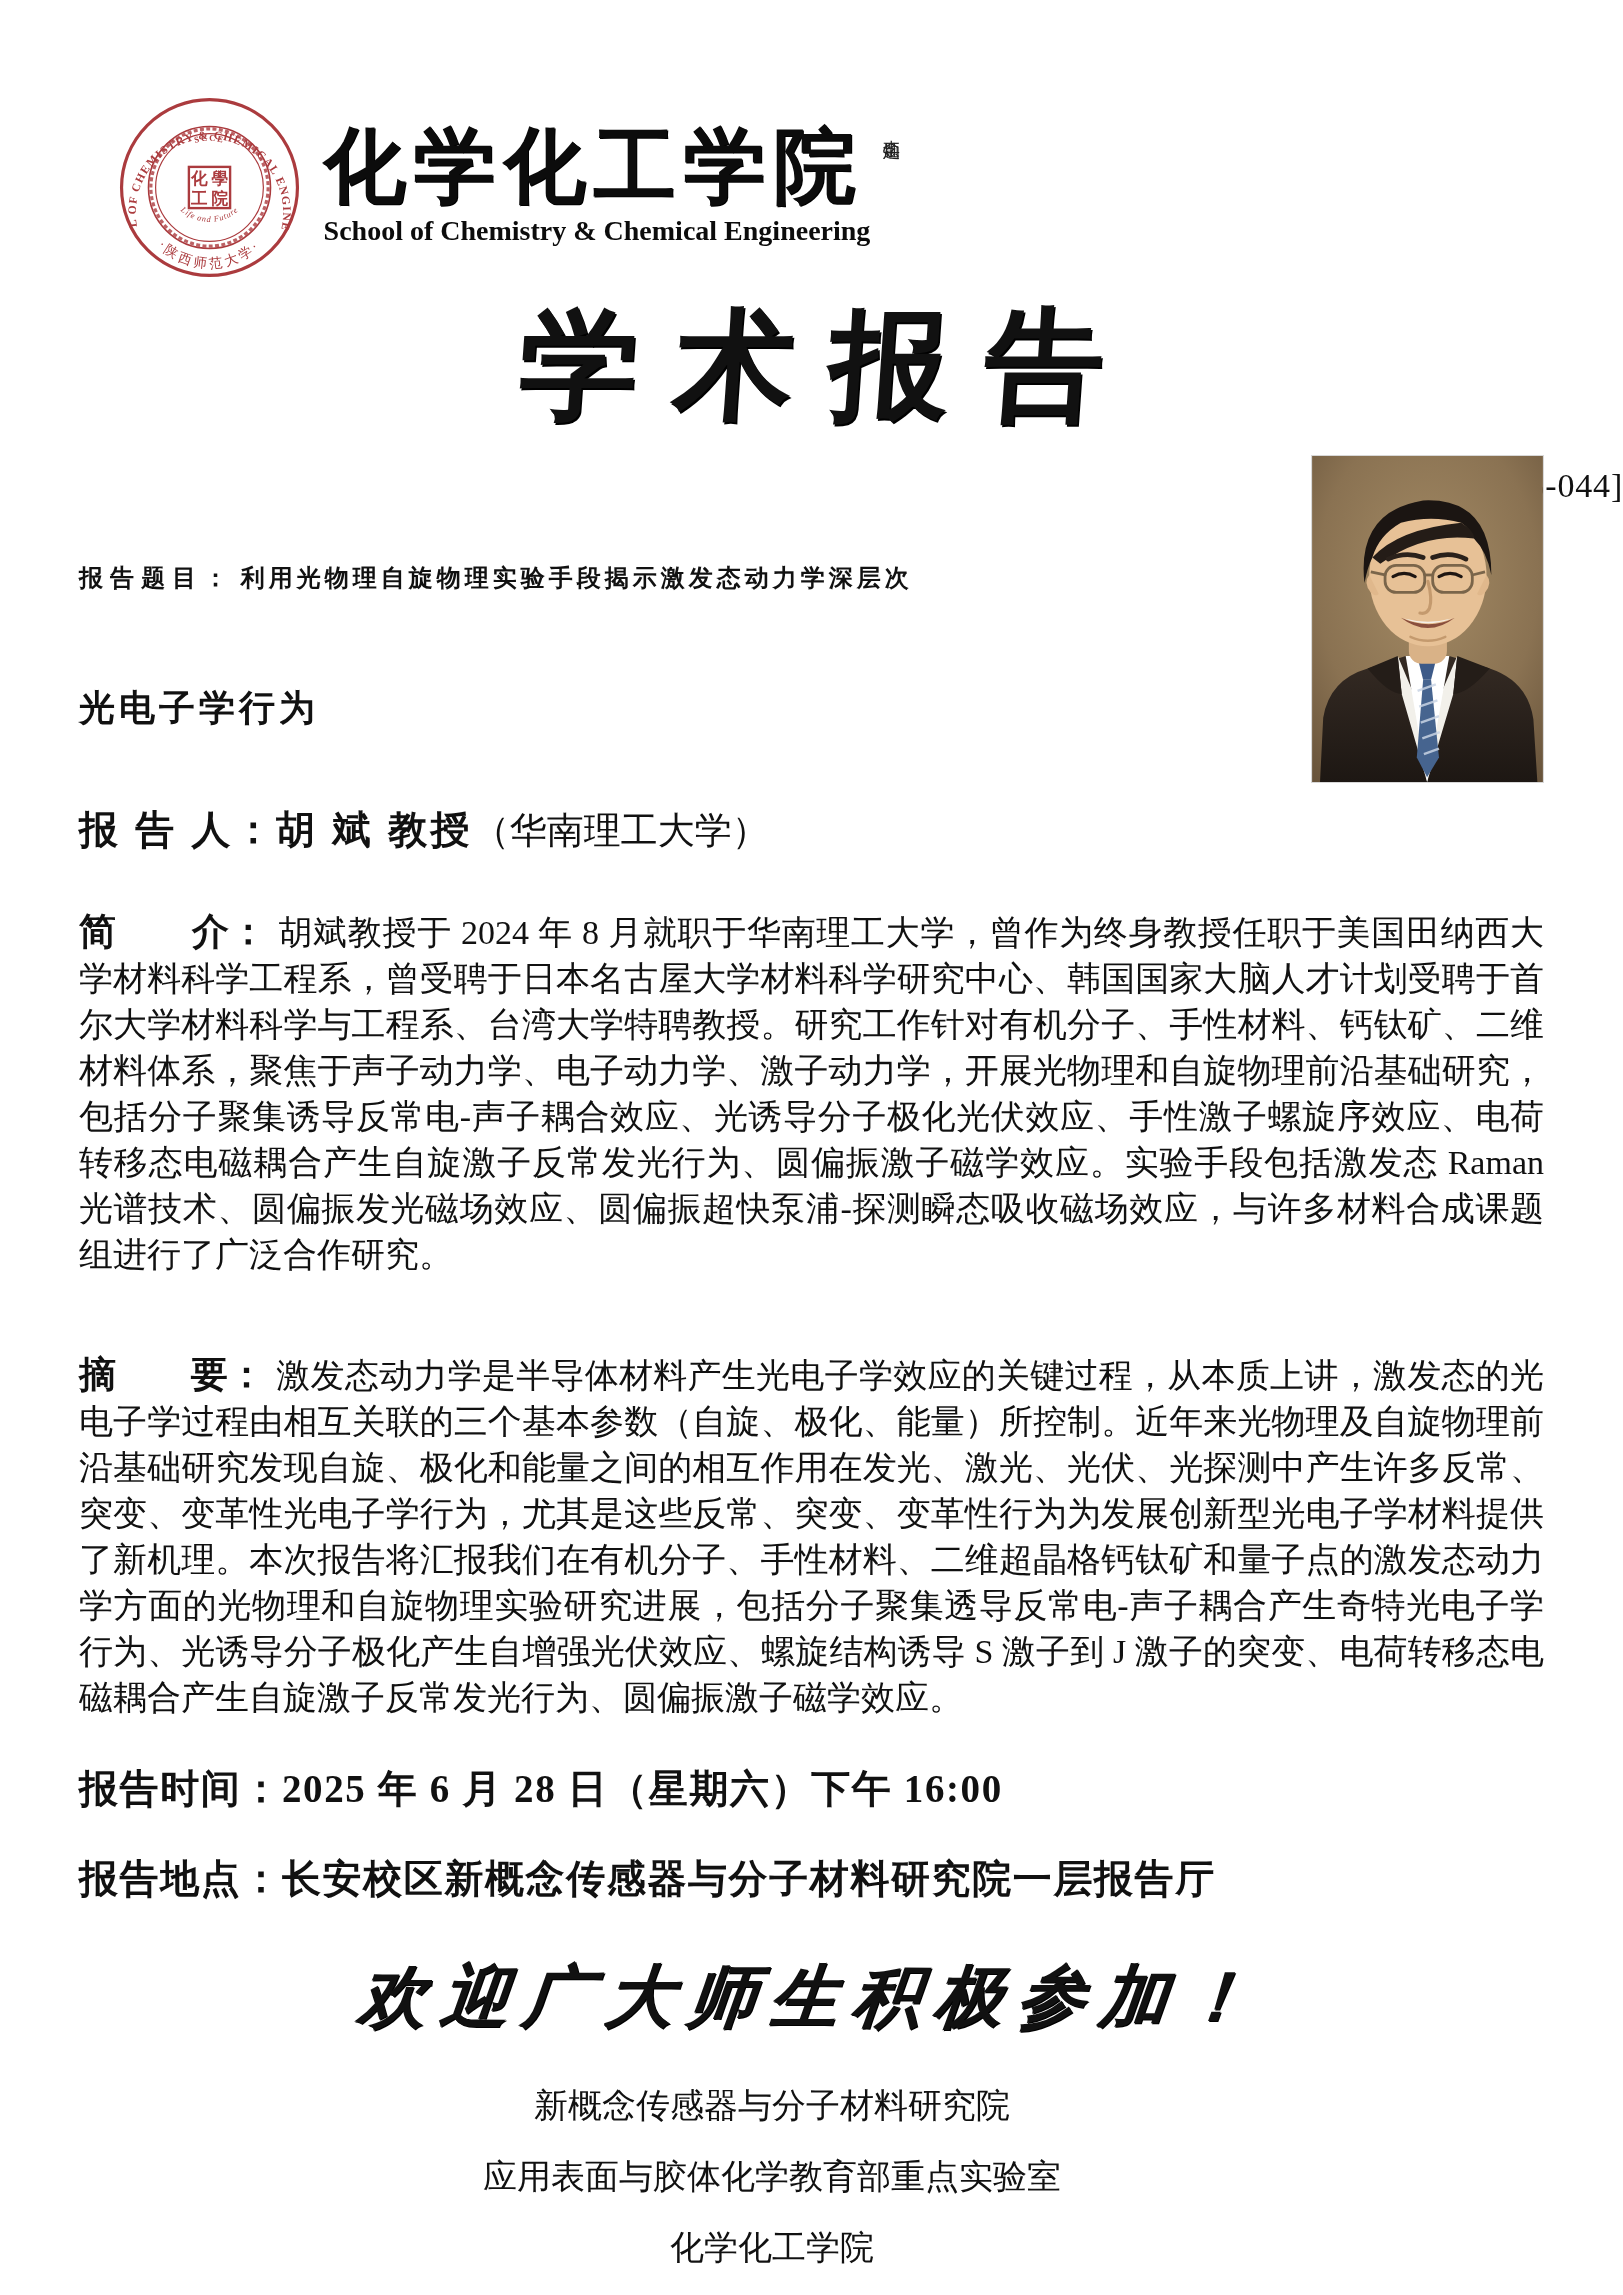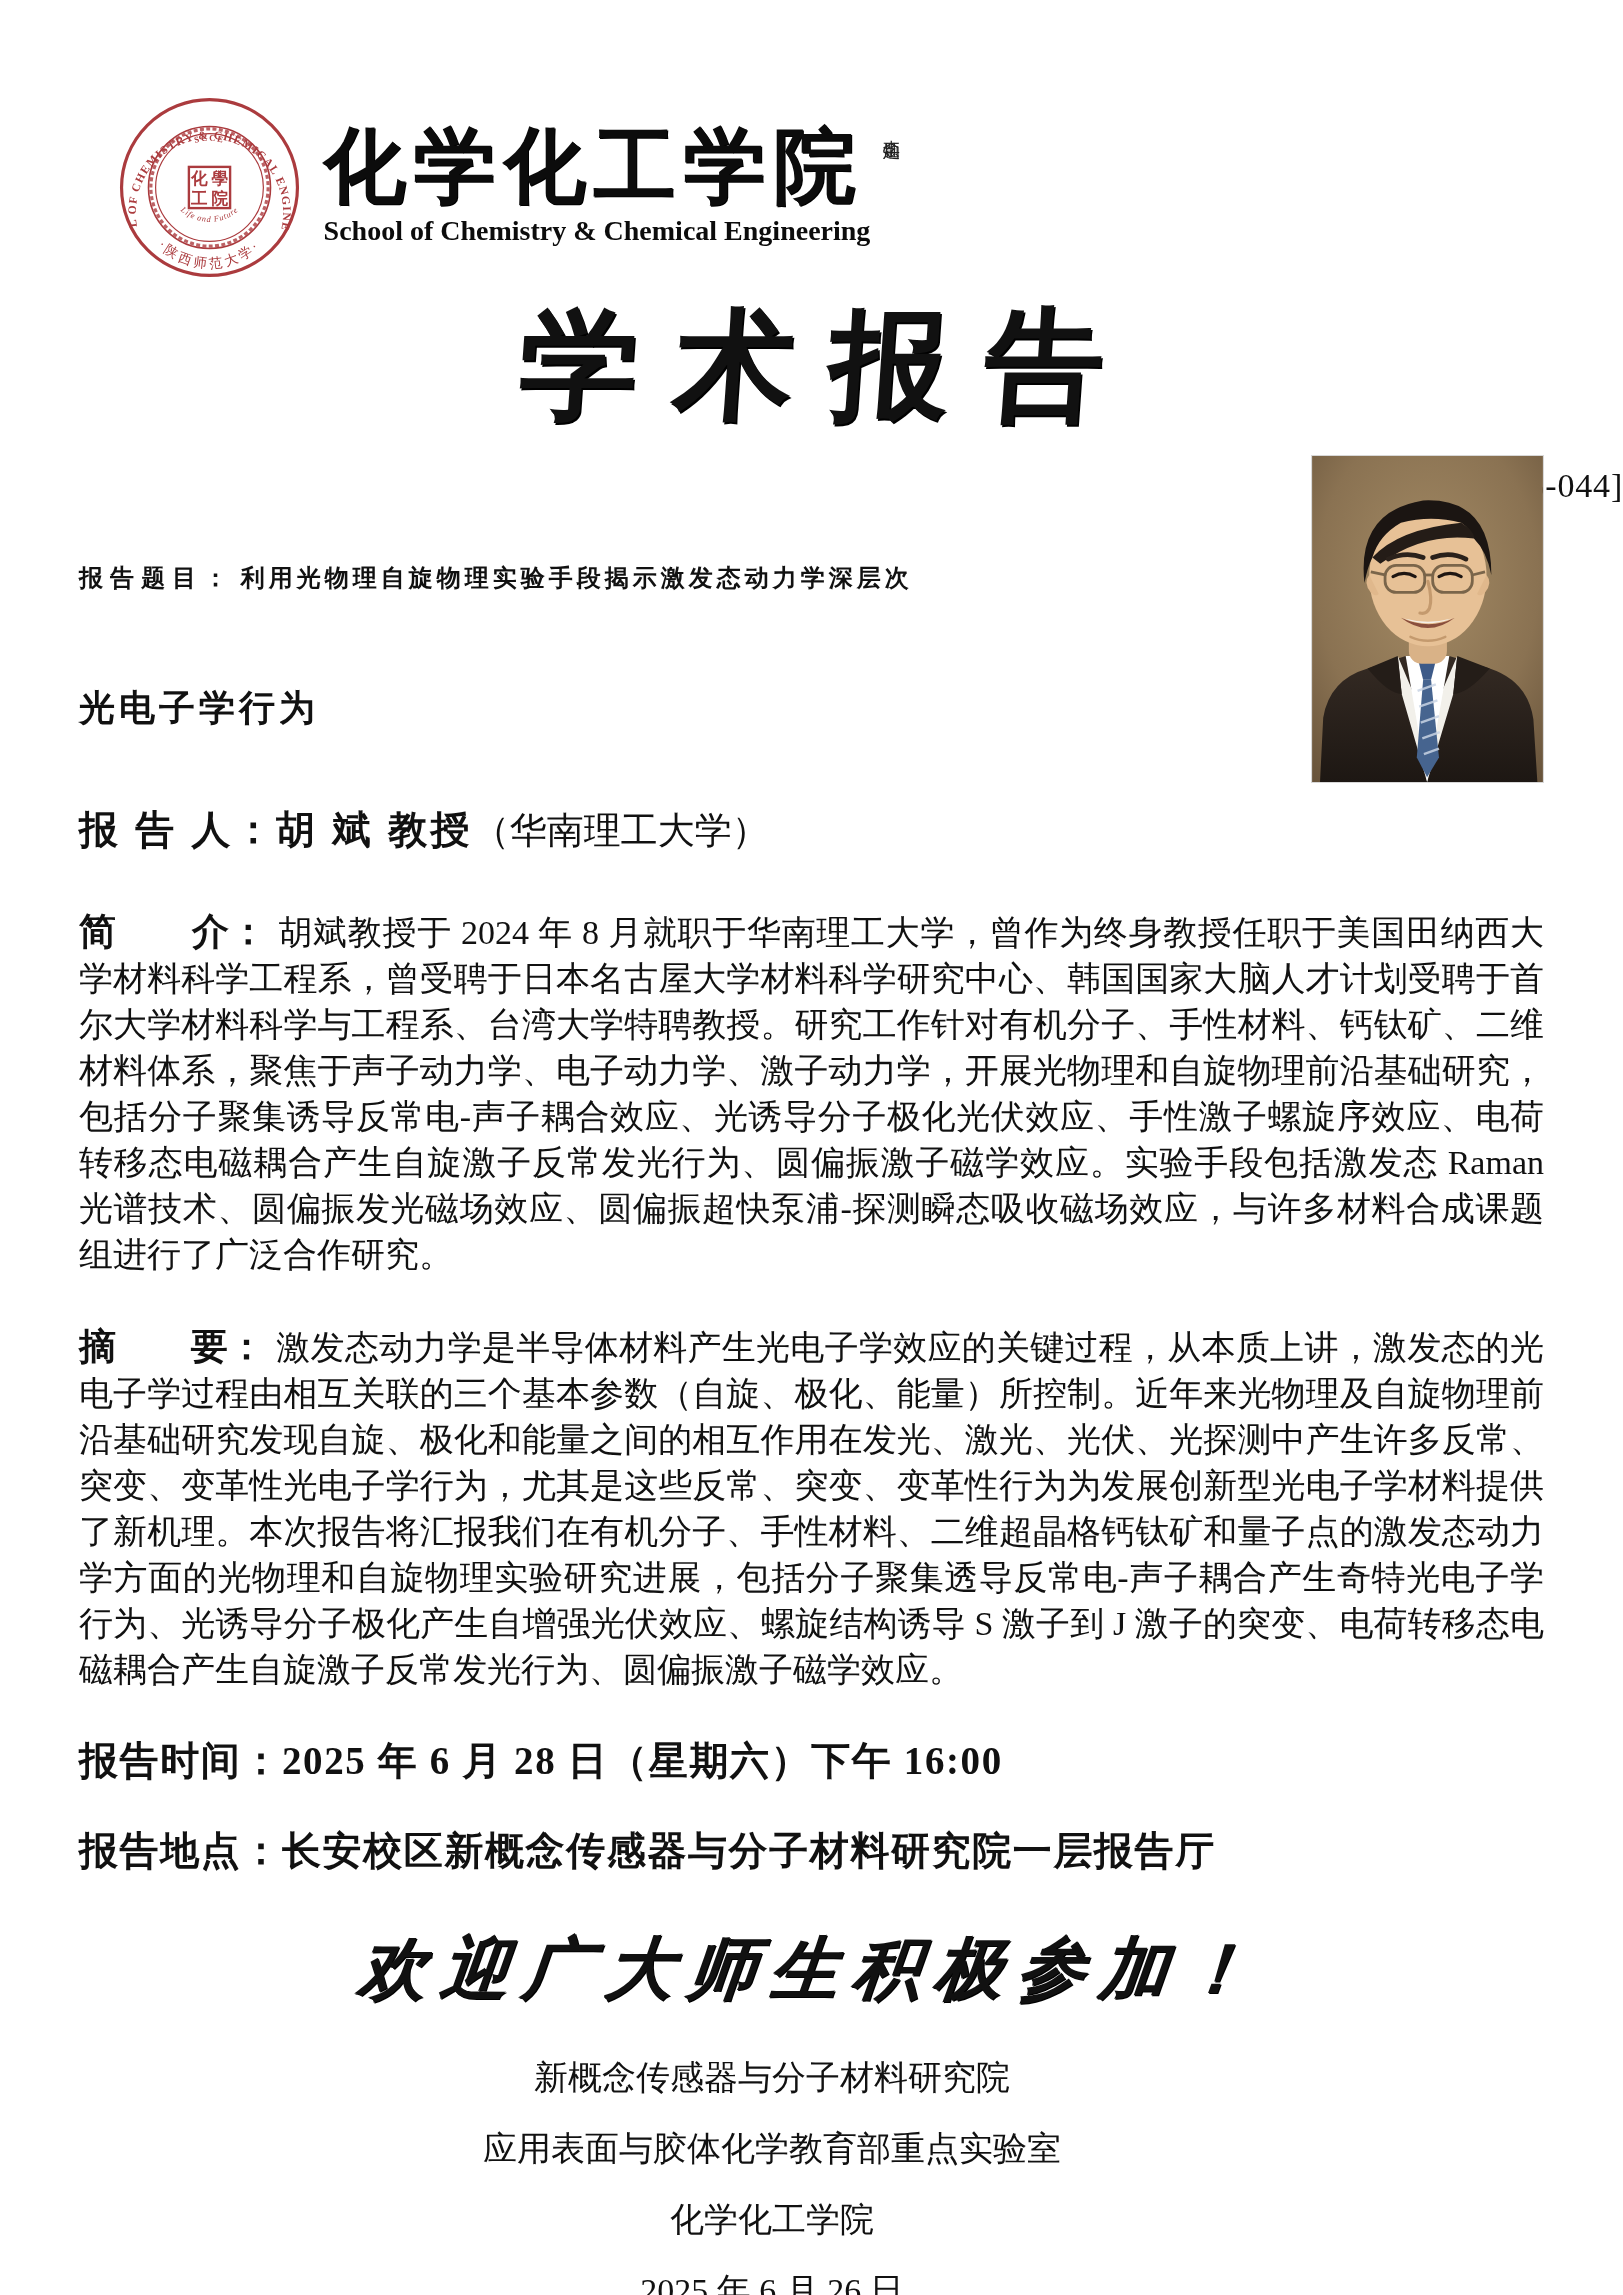--- a/index.html
+++ b/index.html
@@ -55,21 +55,21 @@
   .speaker-line .label, .speaker-line .name {
     font-family:"Liberation Sans","DejaVu Sans",sans-serif; font-weight:700; letter-spacing:3.2px;
   }
   .speaker-line .affil { font-weight:400; font-size:37px; }
 
   .para { margin-top:52px; font-size:34px; line-height:46px; text-align:justify; text-justify:inter-ideograph; }
   .para .plabel {
     font-family:"Liberation Sans","DejaVu Sans",sans-serif;
     font-weight:700; font-size:37px; margin-right:11px;
   }
-  .para.abstract { margin-top:46px; }
+  .para.abstract { margin-top:74px; }
 
   .schedule { margin-top:41px; font-size:39px; font-weight:700; letter-spacing:1.6px; }
   .schedule .row { margin-top:36px; }
   .schedule .row:first-child { margin-top:16px; }
 
   .welcome {
     margin-top:46px; text-align:center;
     font-size:68px; font-weight:900; font-style:italic; letter-spacing:14.3px;
     transform:skewX(-6deg);
     text-shadow:1.2px 1.2px 0 #000;

